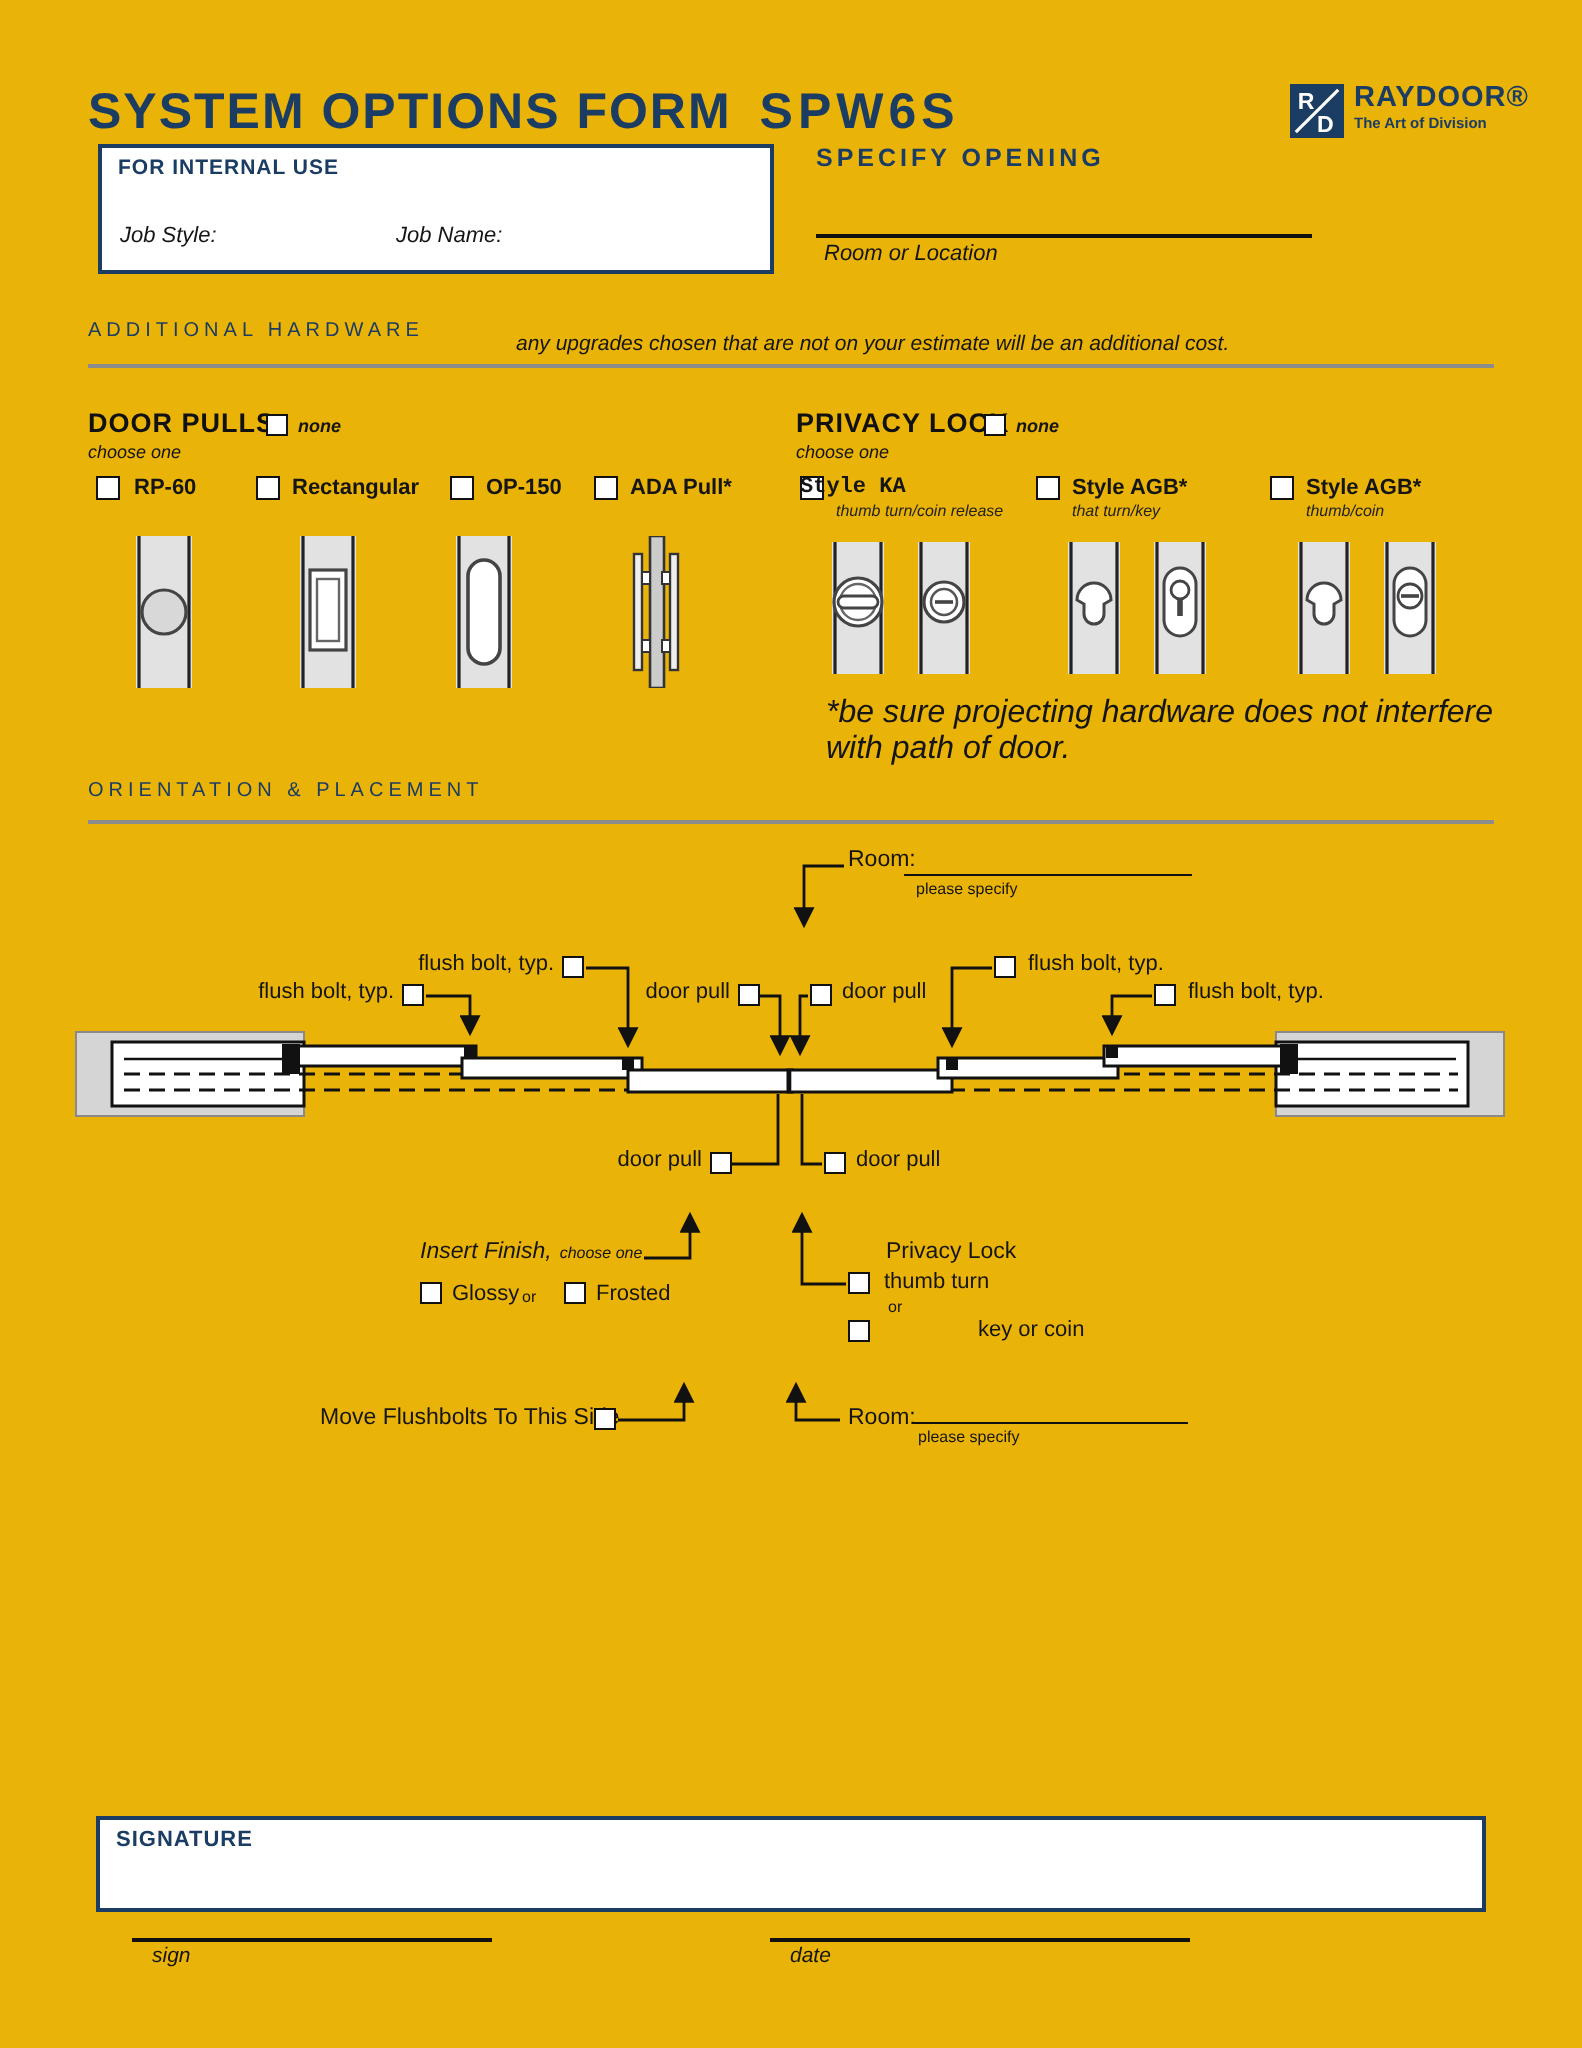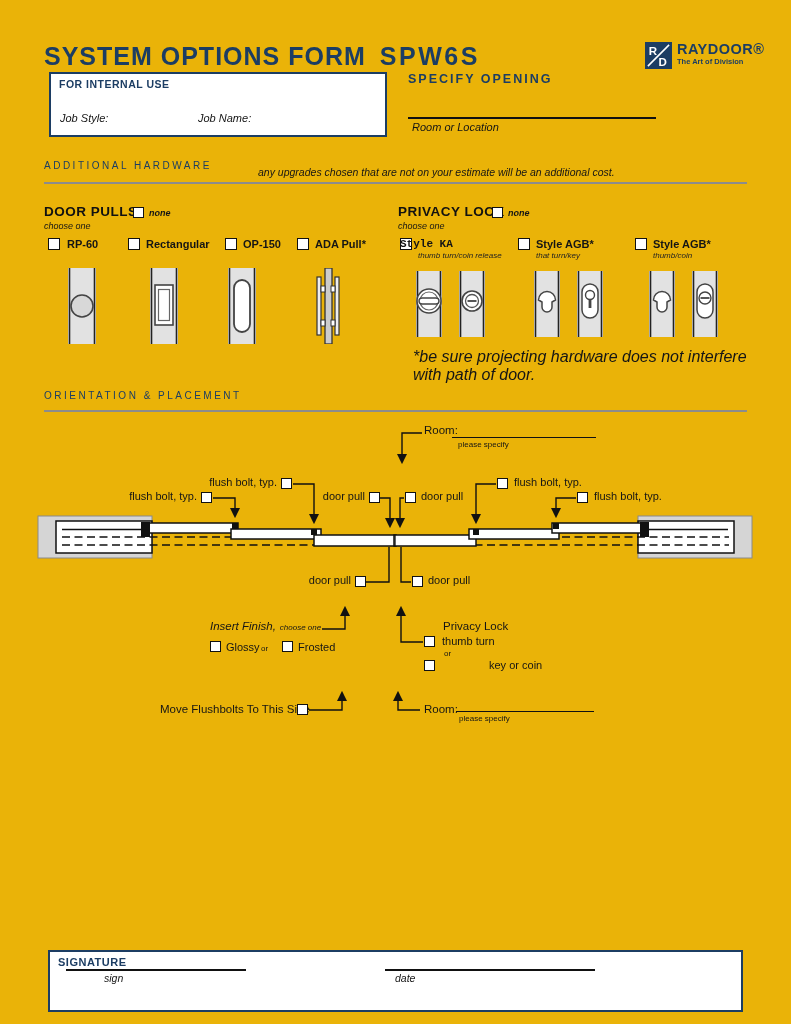--- a/index.html
+++ b/index.html
@@ -272,21 +272,21 @@
   <div class="cb sm" style="left:424px;top:660px;"></div>
   <div class="dlab" style="left:458px;top:659px;margin-left:31px;">key or coin</div>
 
   <div class="dlab" style="left:160px;top:703px;font-size:11.5px;">Move Flushbolts To This Side</div>
   <div class="cb sm" style="left:297px;top:704px;"></div>
 
   <div class="dlab" style="left:424px;top:703px;font-size:11.5px;">Room:</div>
   <div class="wline" style="left:456px;top:711px;width:138px;height:1.4px;"></div>
   <div class="dlab tiny" style="left:459px;top:714px;">please specify</div>
 
-  <div class="frame" style="left:48px;top:950px;width:695px;height:62px;">
+  <div class="frame" style="left:48px;top:908px;width:695px;height:48px;">
     <div class="navy" style="position:absolute;left:8px;top:4px;font-size:11px;font-weight:bold;letter-spacing:.5px;">SIGNATURE</div>
   </div>
   <div class="wline" style="left:66px;top:969px;width:180px;"></div>
-  <div class="abs it" style="left:76px;top:972px;font-size:10.5px;margin-left:28px;">sign</div>
+  <div class="abs it" style="left:76px;top:972px;font-size:10.5px;">sign</div>
   <div class="wline" style="left:385px;top:969px;width:210px;"></div>
   <div class="abs it" style="left:395px;top:972px;font-size:10.5px;">date</div>
 
 </div>
 
 </body></html>

